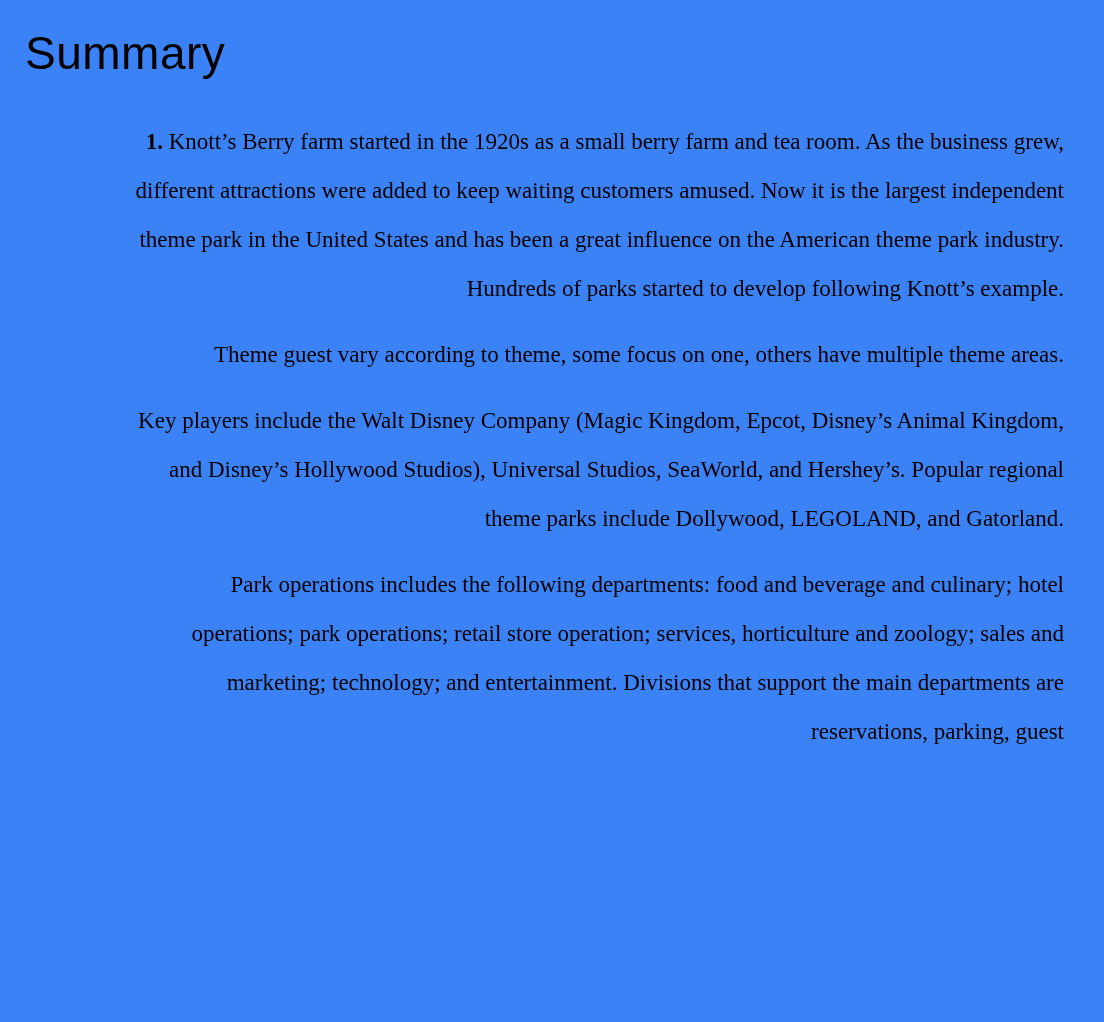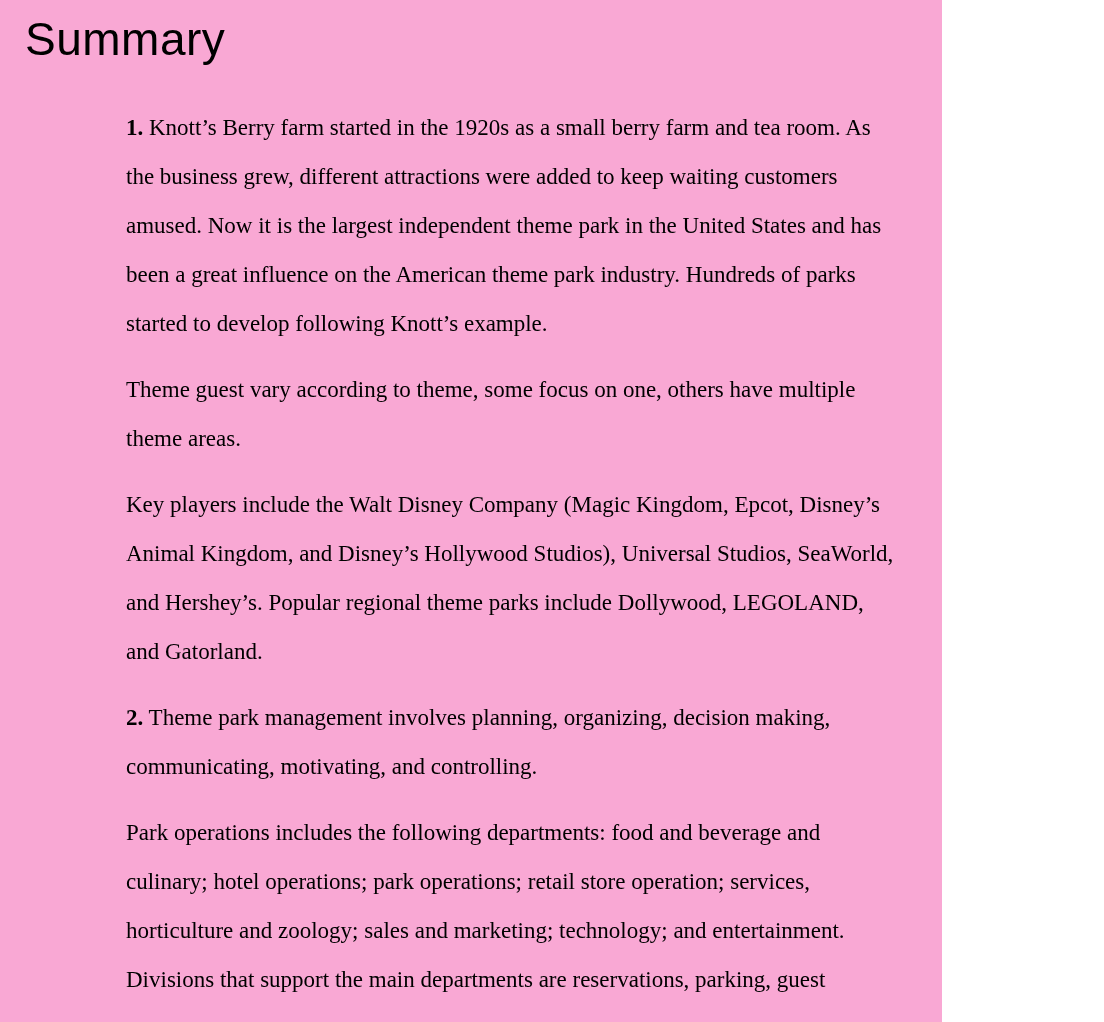--- a/index.html
+++ b/index.html
@@ -2,44 +2,45 @@
 <html><head>
 <meta charset="utf-8">
 <style>
   html, body {
     margin: 0;
     padding: 0;
     background: #ffffff;
     color: #000000;
   }
   .page {
-    width: 942px;
+    width: 1104px;
     height: 1022px;
     box-sizing: border-box;
-    padding: 14px 40px 0 25px;
+    padding: 28px 40px 0 25px;
     overflow: hidden;
-    background: #f9a8d4;
+    background: #3b82f6;
   }
   h1.doc-title {
     font-family: "Liberation Sans", sans-serif;
     font-size: 46px;
     font-weight: 500;
     line-height: 1.1;
     margin: 0 0 38px 0;
     letter-spacing: 0.5px;
   }
   .body-text {
     margin-left: 101px;
     max-width: 938px;
     font-family: "Liberation Serif", serif;
     font-size: 23px;
     line-height: 49px;
   }
   .body-text p {
     margin: 0 0 17px 0;
+    text-align: right;
   }
   .body-text p:last-child {
     margin-bottom: 0;
   }
   .body-text strong {
     font-weight: bold;
   }
 </style>
 </head>
 <body>
@@ -47,17 +48,16 @@
 <div class="page">
   <h1 class="doc-title">Summary</h1>
 
   <div class="body-text">
     <p><strong>1.</strong><span> Knott’s Berry farm started in the 1920s as a small berry farm and tea room. As the business grew, different attractions were added to keep waiting customers amused. Now it is the largest independent theme park in the United States and has been a great influence on the American theme park industry. Hundreds of parks started to develop following Knott’s example.</span></p>
 
     <p><strong></strong><span>Theme guest vary according to theme, some focus on one, others have multiple theme areas.</span></p>
 
     <p><strong></strong><span>Key players include the Walt Disney Company (Magic Kingdom, Epcot, Disney’s Animal Kingdom, and Disney’s Hollywood Studios), Universal Studios, SeaWorld, and Hershey’s. Popular regional theme parks include Dollywood, LEGOLAND, and Gatorland.</span></p>
 
-    <p><strong>2.</strong><span> Theme park management involves planning, organizing, decision making, communicating, motivating, and controlling.</span></p>
 
     <p><strong></strong><span>Park operations includes the following departments: food and beverage and culinary; hotel operations; park operations; retail store operation; services, horticulture and zoology; sales and marketing; technology; and entertainment. Divisions that support the main departments are reservations, parking, guest</span></p>
   </div>
 </div>
 
 </body></html>

